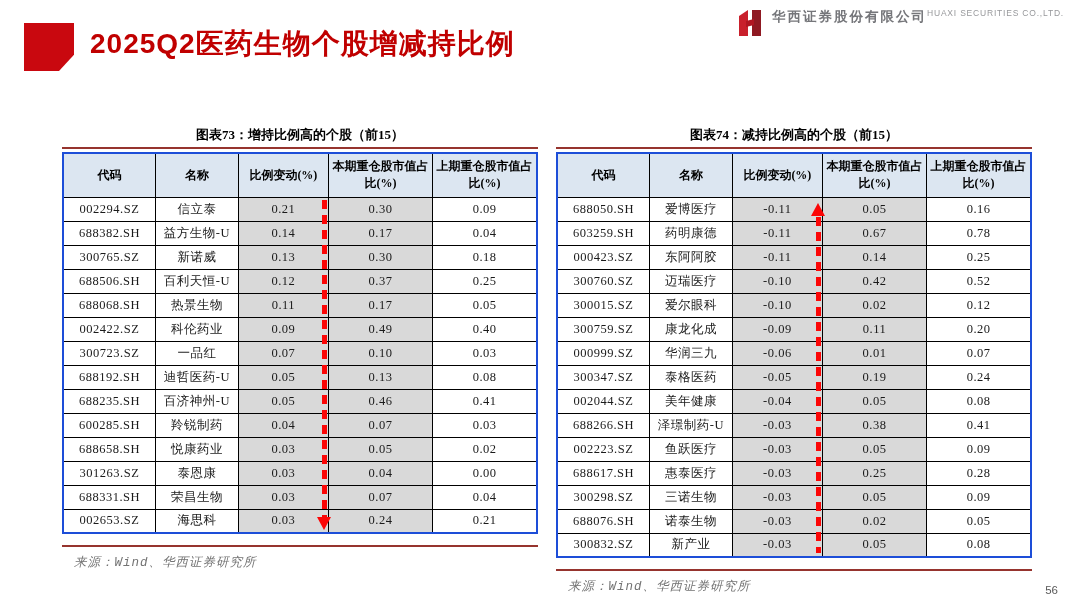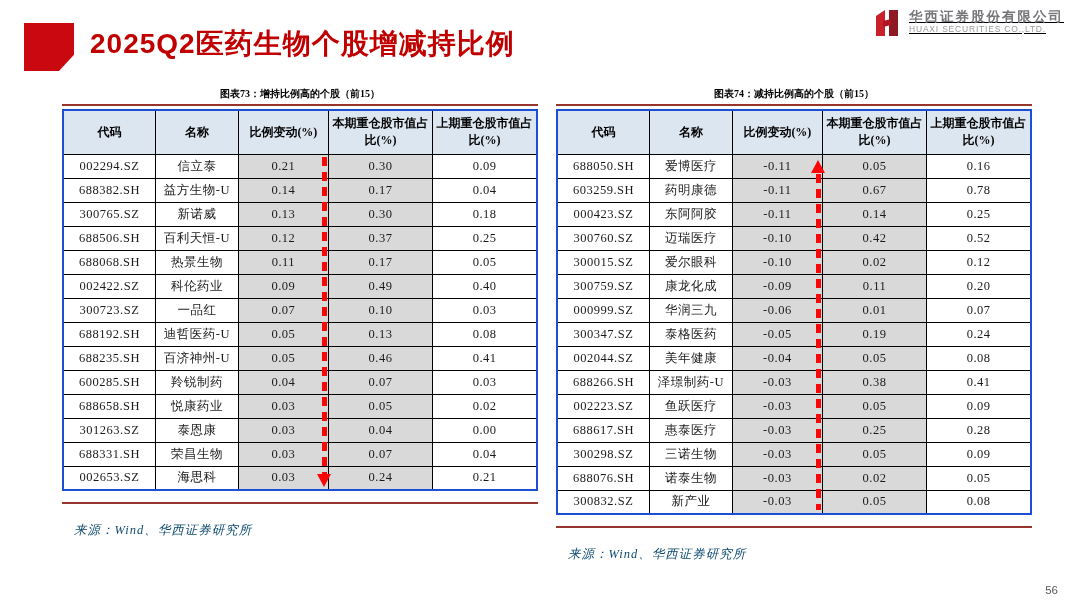--- a/index.html
+++ b/index.html
@@ -16,31 +16,31 @@
     clip-path:polygon(0 0, 100% 0, 100% 66%, 70% 100%, 0 100%);
   }
   .slide-title {
     position:absolute; left:90px; top:25px;
     font-family:"Liberation Sans", sans-serif;
     font-size:28px; font-weight:800; color:#c00000; letter-spacing:1px;
     white-space:nowrap;
   }
   .huaxi { position:absolute; right:16px; top:7px; display:flex; align-items:flex-start; gap:6px; }
   .huaxi-mark { width:28px; height:32px; flex:0 0 auto; }
-  .huaxi-text { display:flex; flex-direction:column; line-height:1.15; padding-top:2px;text-decoration:underline; }
+  .huaxi-text { display:flex; flex-direction:row; line-height:1.15; padding-top:2px; }
   .huaxi-cn { font-size:13.5px; font-weight:bold; color:#75767a; letter-spacing:2px; }
   .huaxi-en { font-size:8.5px; color:#97989b; letter-spacing:0.8px; font-family:"Liberation Sans", sans-serif; }
 
   
   .panel { position:absolute; top:87px; width:476px; }
   .panel.left  { left:62px; }
   .panel.right { left:556px; }
   .caption {
-    text-align:center; font-weight:bold; font-size:10px; color:#000;
-    padding-bottom:3px; white-space:nowrap;
+    text-align:center; font-weight:bold; font-size:13px; color:#000;
+    padding-bottom:3px; white-space:nowrap;margin-top:39px;
   }
   .caption-line { height:2px; background:#96342e; margin-bottom:3px; }
 
   .table-wrap { position:relative; }
   table { width:100%; border-collapse:collapse; table-layout:fixed; border:2px solid #1d4ed8; }
   th, td { border:1px solid #000; text-align:center; vertical-align:middle; }
   th {
     background:#dce6f1; font-size:12px; font-weight:bold;
     height:44px; line-height:1.4; padding:2px 1px;
   }
@@ -53,21 +53,21 @@
     background:repeating-linear-gradient(to bottom, #fb0606 0 9px, rgba(0,0,0,0) 9px 15px);
   }
   .dash-col.dir-down { top:48px; bottom:17px; }
   .dash-col.dir-up   { top:65px; bottom:5px;  }
   .arrowhead { position:absolute; left:calc(54.6% - 4.5px); width:0; height:0;
     border-left:7px solid transparent; border-right:7px solid transparent; }
   .arrowhead.down { bottom:4px; border-top:13px solid #fb0606; }
   .arrowhead.up   { top:51px;   border-bottom:13px solid #fb0606; }
 
   .src-line { height:2px; background:#96342e; margin-top:11px; }
-  .source { padding:18px 0 0 12px; font-size:12.5px; font-style:italic; color:#0c4a6e; letter-spacing:1px; }
+  .source { padding:7px 0 0 12px; font-size:12.5px; font-style:italic; color:#737373; letter-spacing:1px;font-family:Liberation Mono, monospace; }
 
   .page-number {
     position:absolute; right:22px; bottom:9px; font-size:11.5px; color:#595959;
     font-family:"Liberation Sans", sans-serif;
     margin-left:12px;
   }
 </style>
 </head>
 <body>
 

